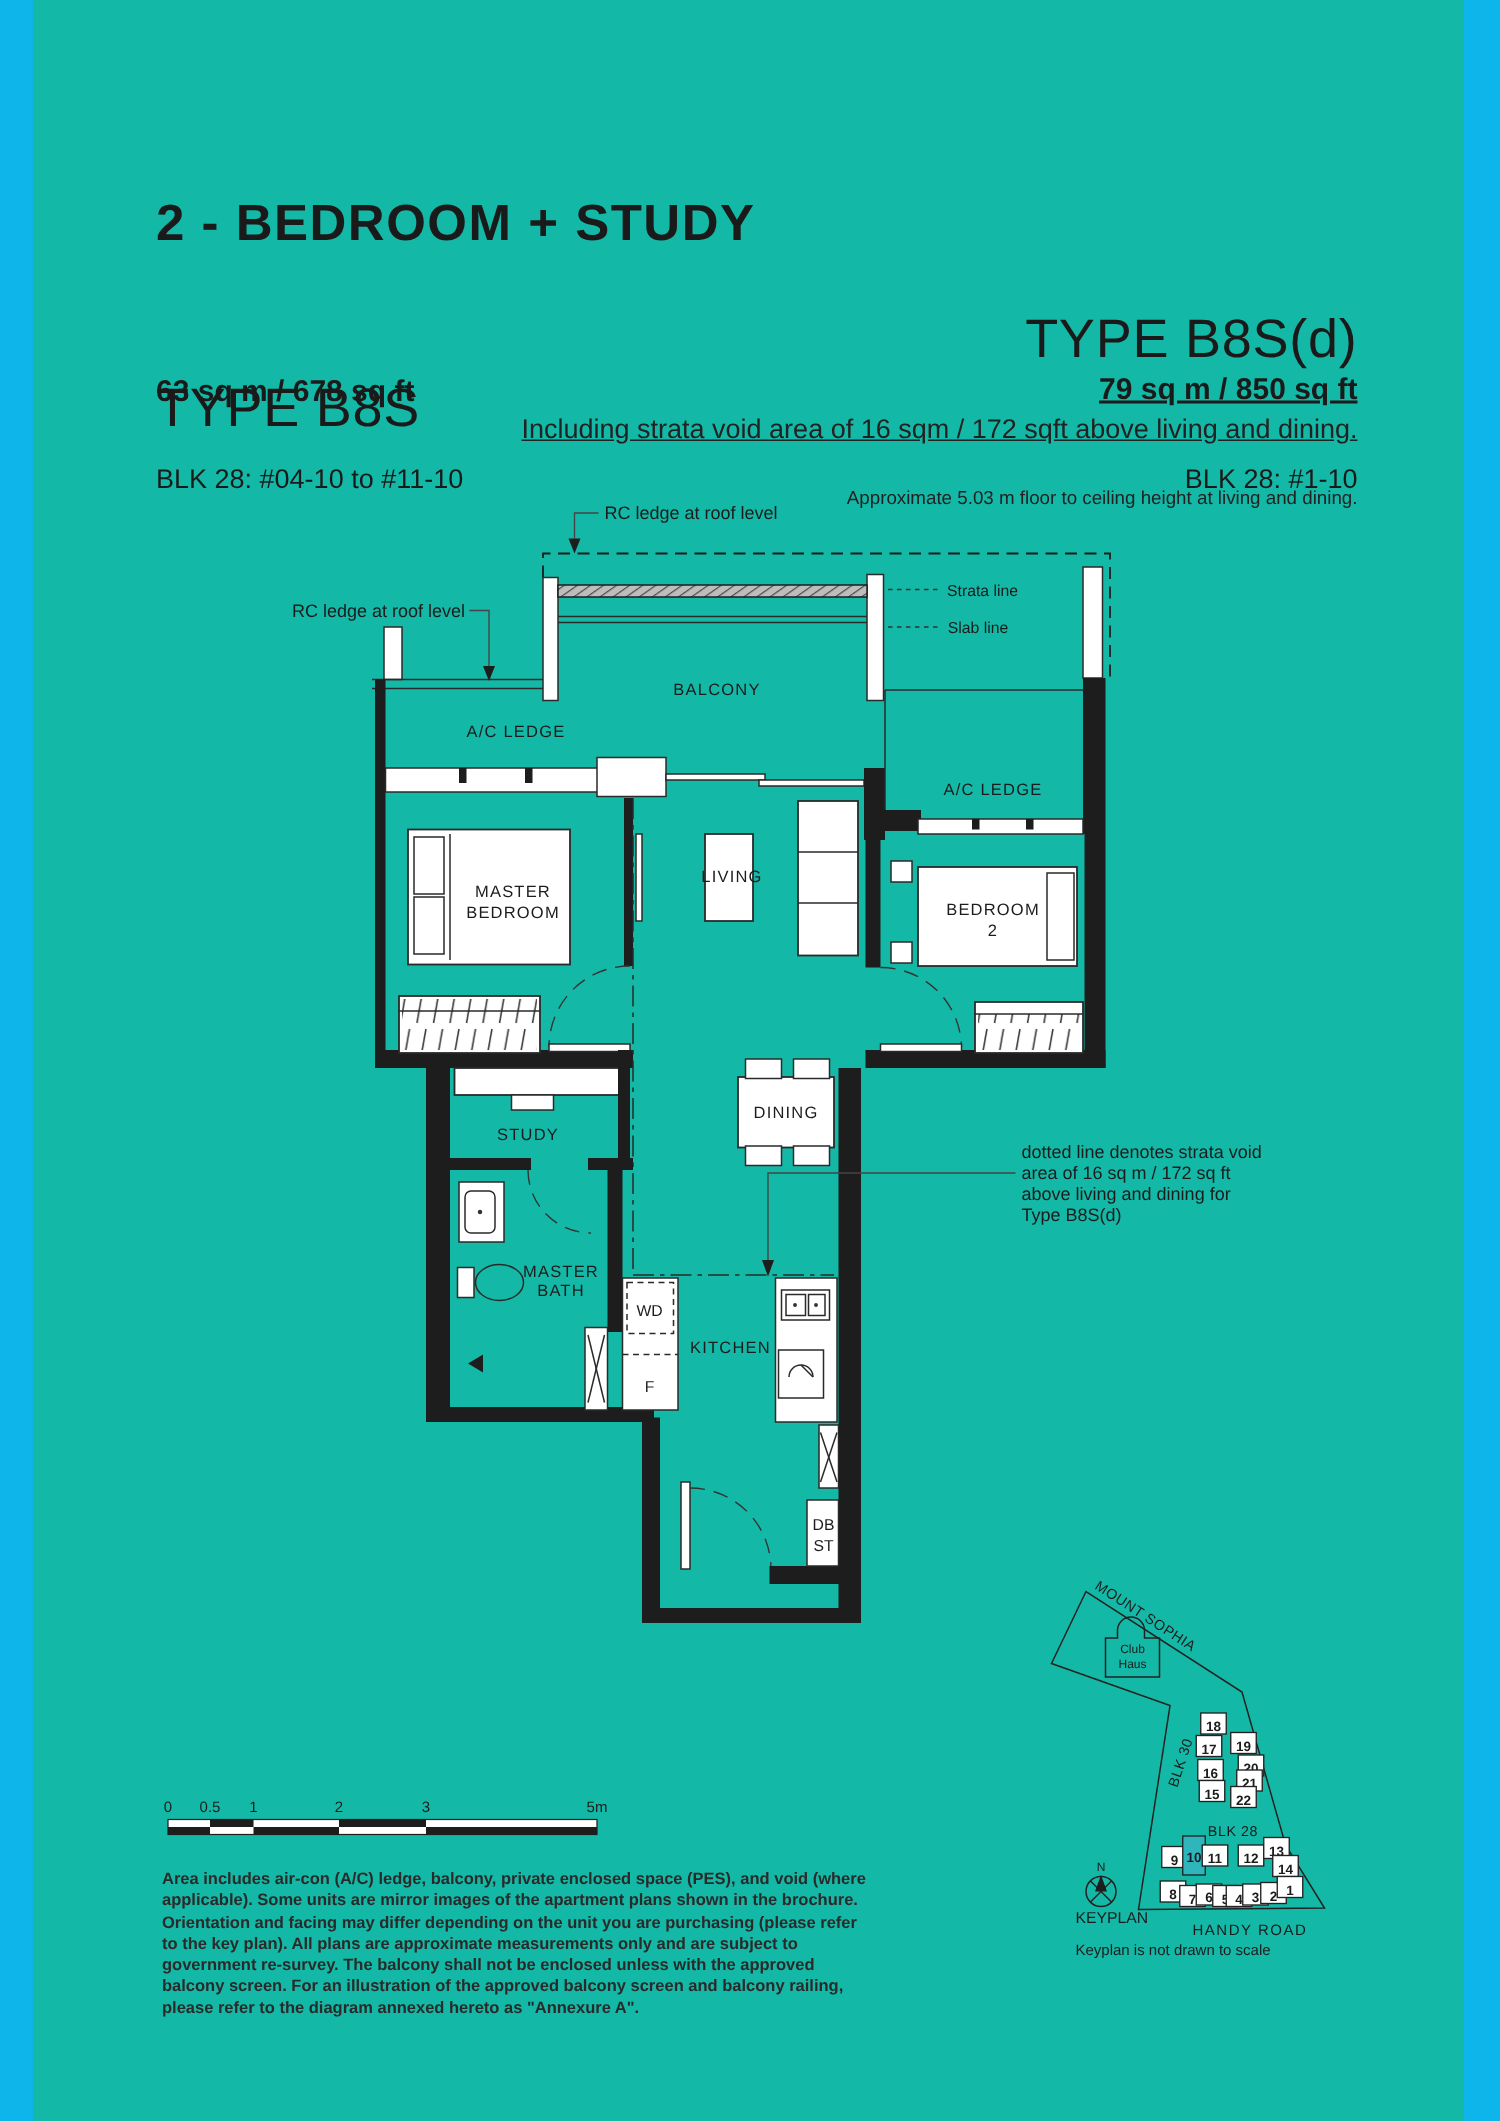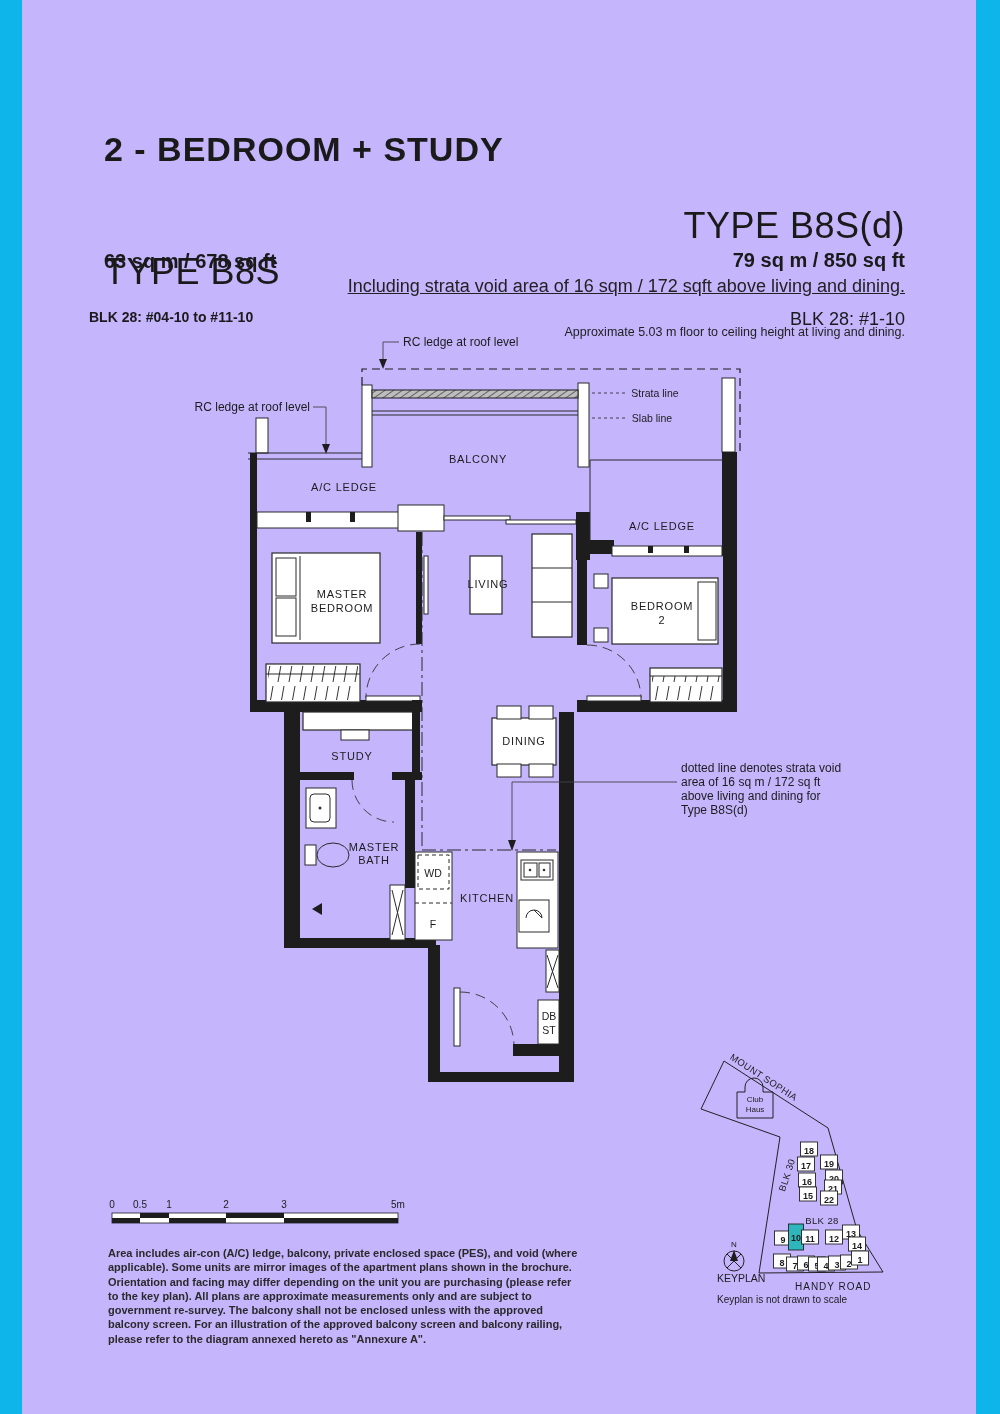--- a/index.html
+++ b/index.html
@@ -1,28 +1,28 @@
 <!DOCTYPE html>
 <html><head>
 <meta charset="utf-8">
 <style>
   html,body{margin:0;padding:0;background:#fff;}
-  #page{position:relative;width:1000px;height:1414px;background:#c4b5fd;overflow:hidden;
+  #page{position:relative;width:1000px;height:1414px;background:#14b8a6;overflow:hidden;
         font-family:"Liberation Sans",sans-serif;color:#1a1a1a;}
   .band{position:absolute;top:0;height:100%;}
   .band.left{left:0;width:22px;}
   .band.right{right:0;width:24px;}
   .abs{position:absolute;}
   .h-title{left:104px;top:130px;font-size:34px;font-weight:700;letter-spacing:1px;}
   .h-type{left:104px;top:205px;font-size:36px;font-weight:400;letter-spacing:0.5px;margin-top:46px;}
   .h-area{left:104px;top:250px;font-size:20px;font-weight:700;}
-  .h-blk-l{left:89px;top:309px;font-size:14px;font-weight:bold;}
+  .h-blk-l{left:104px;top:309px;font-size:18px;}
   .r-col{right:95px;text-align:right;}
   .h-type-r{top:205px;font-size:36px;font-weight:400;letter-spacing:0.5px;}
-  .h-area-r{top:249px;font-size:20px;font-weight:700;}
+  .h-area-r{top:249px;font-size:20px;font-weight:700;text-decoration:underline;}
   .h-note1{top:276px;font-size:18px;color:#222;text-decoration:underline;}
   .h-note2{top:287px;font-size:12.5px;color:#222;margin-top:38px;}
   .h-blk-r{top:309px;font-size:18px;}
   .disclaimer{left:108px;top:1246px;width:474px;font-size:11px;line-height:1.3;color:#2a2a2a;font-weight:bold;}
   svg{position:absolute;left:0;top:0;}
   svg text{font-family:"Liberation Sans",sans-serif;fill:#1c1c1c;}
   .plan-label{font-size:11px;letter-spacing:0.8px;text-anchor:middle;}
   .tiny-label{font-size:10.5px;text-anchor:middle;}
   .anno{font-size:12px;}
   .anno-end{font-size:12px;text-anchor:end;}

